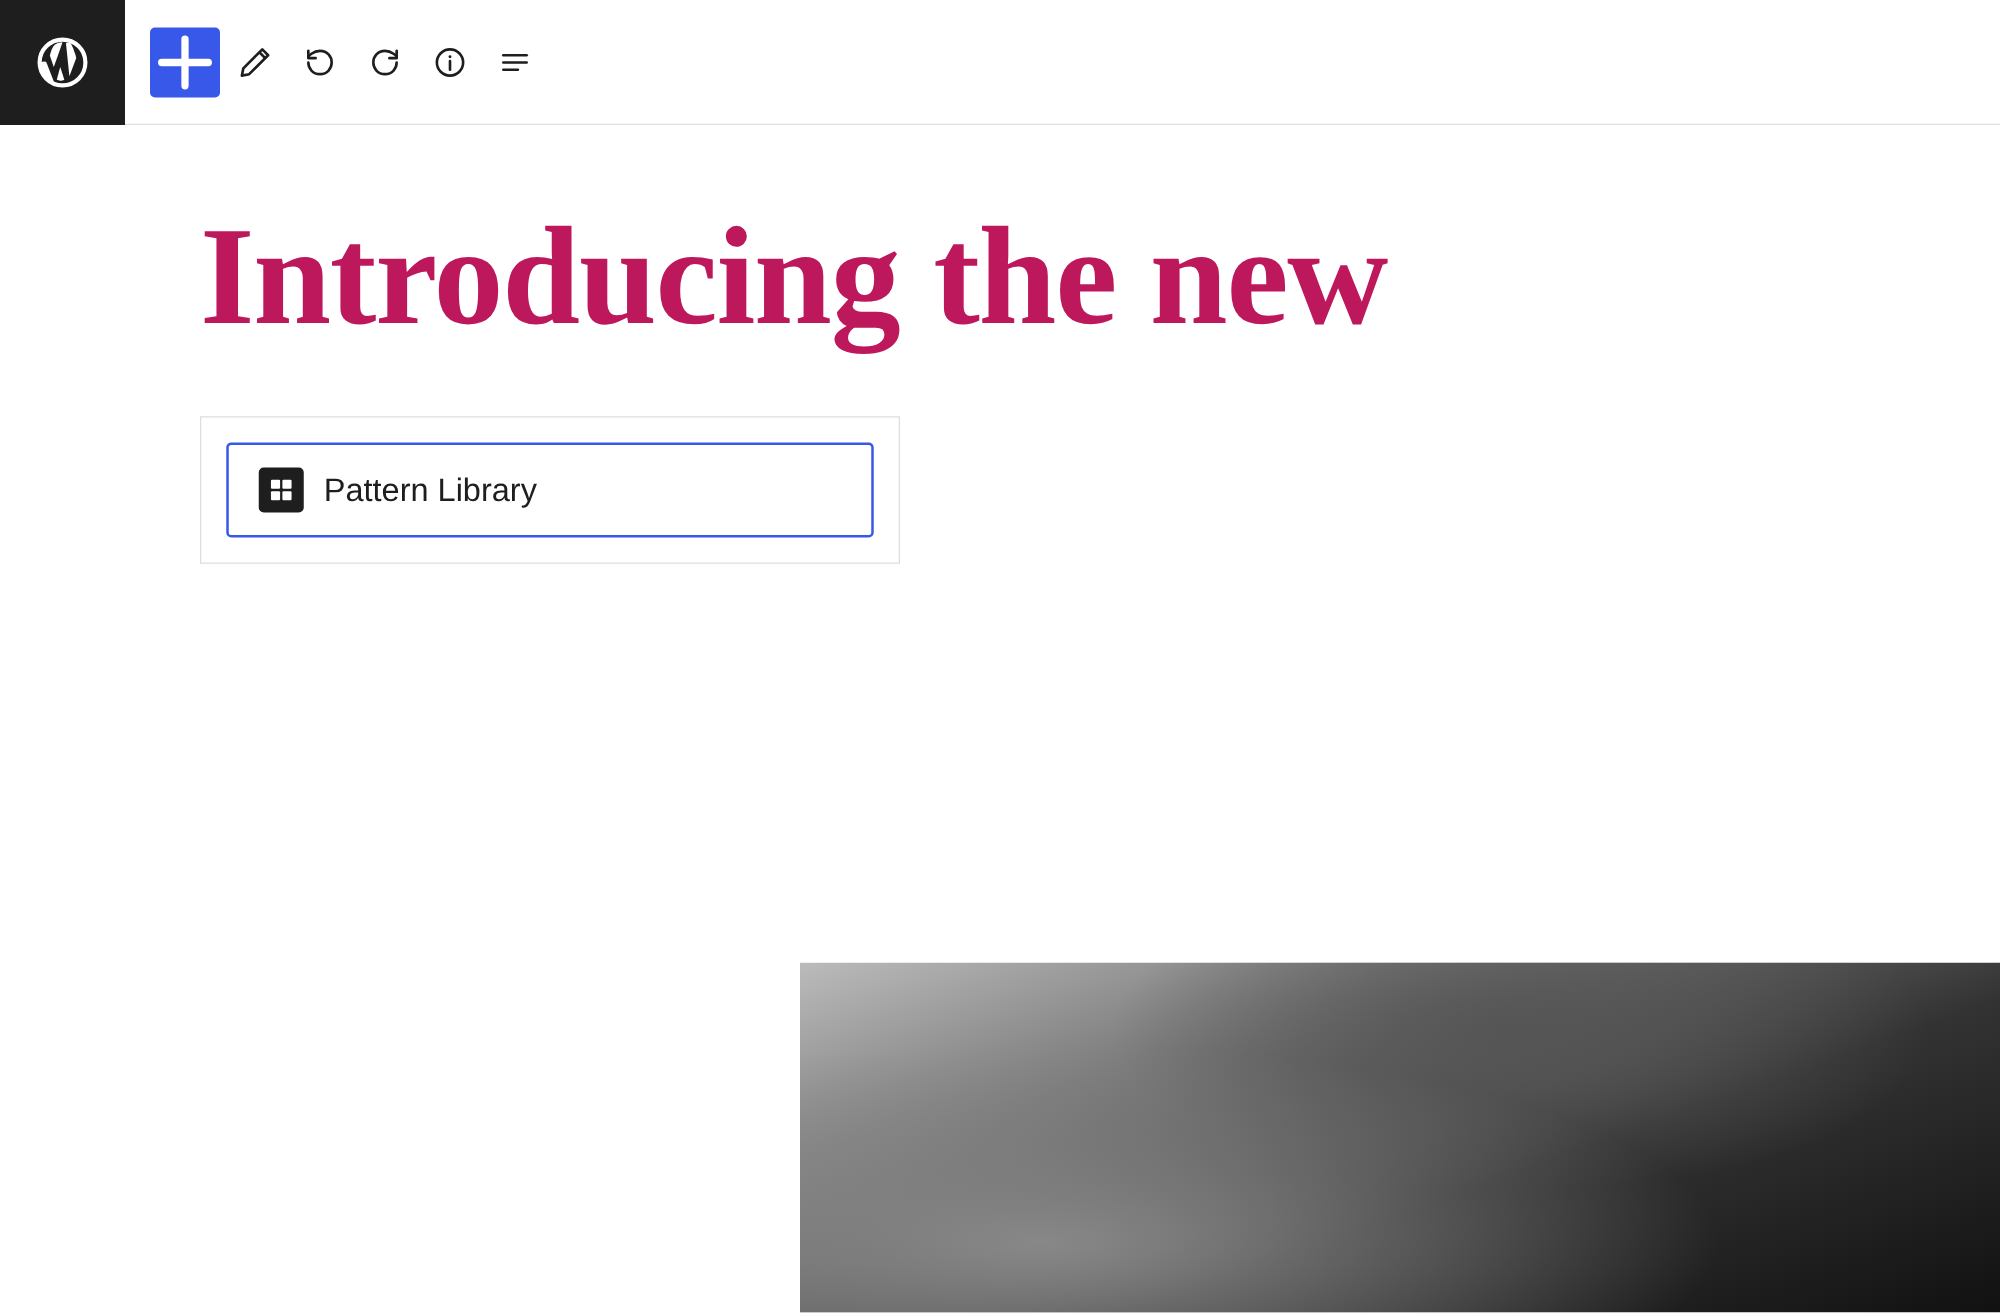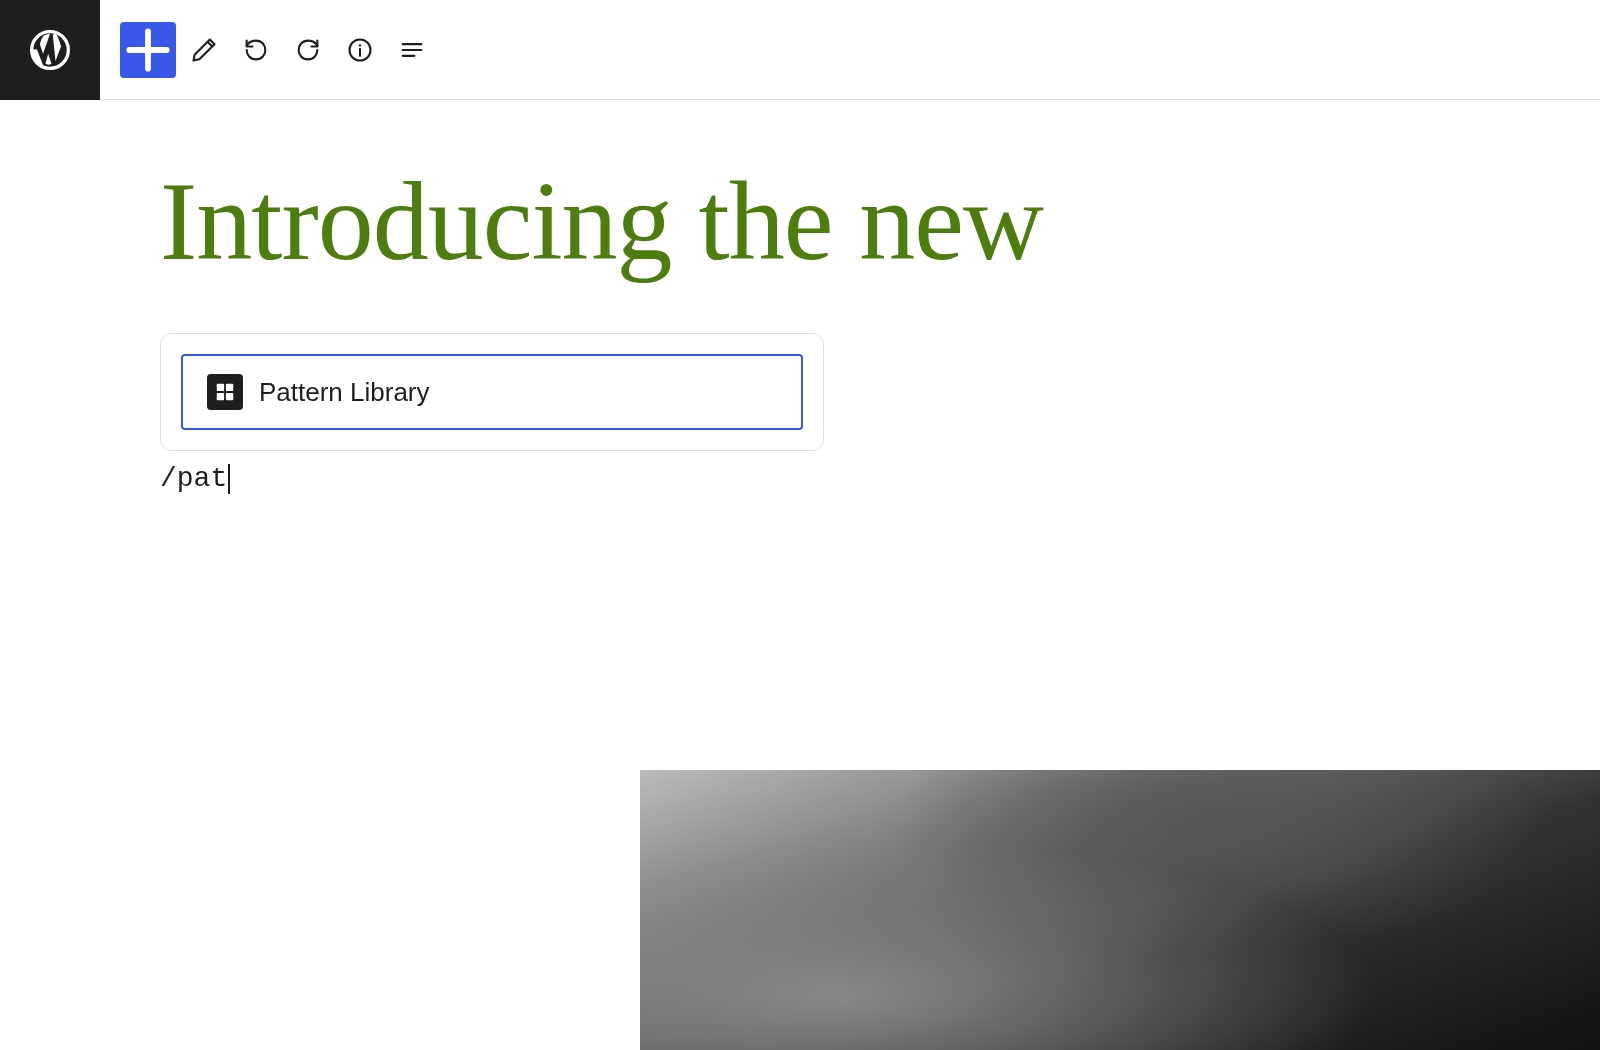--- a/index.html
+++ b/index.html
@@ -85,34 +85,34 @@
 
     
     .content-area {
       padding: 0 160px;
       margin-top: 60px;
     }
 
     .page-title {
       font-family: Georgia, 'Times New Roman', serif;
       font-size: 112px;
-      font-weight: 400;
+      font-weight: 700;
       line-height: 1.1;
-      color: #4d7c0f;
+      color: #be185d;
       margin-bottom: 50px;
       letter-spacing: -1px;
     }
 
     
     .block-container {
       border: 1px solid #ddd;
-      border-radius: 12px;
+      border-radius: 0;
       padding: 20px;
-      width: 664px;
-      margin-bottom: 12px;
+      width: 560px;
+      margin-bottom: 30px;
     }
 
     .pattern-library-btn {
       display: flex;
       align-items: center;
       gap: 16px;
       padding: 18px 24px;
       border: 2px solid #3858e9;
       border-radius: 4px;
       background: #fff;
@@ -257,21 +257,17 @@
           <rect x="3" y="3" width="8" height="8" rx="1" fill="white"></rect>
           <rect x="13" y="3" width="8" height="8" rx="1" fill="white"></rect>
           <rect x="3" y="13" width="8" height="8" rx="1" fill="white"></rect>
           <rect x="13" y="13" width="8" height="8" rx="1" fill="white"></rect>
         </svg>
       </span>
       <span>Pattern Library</span>
     </button>
   </div>
 
-  <div class="slash-command">
-    <span>/pat</span>
-      <span class="cursor-blink"></span>
-  </div>
 </div>
 
 <div class="bottom-image">
   <div class="bottom-image-inner"></div>
 </div>
 
 </body></html>

